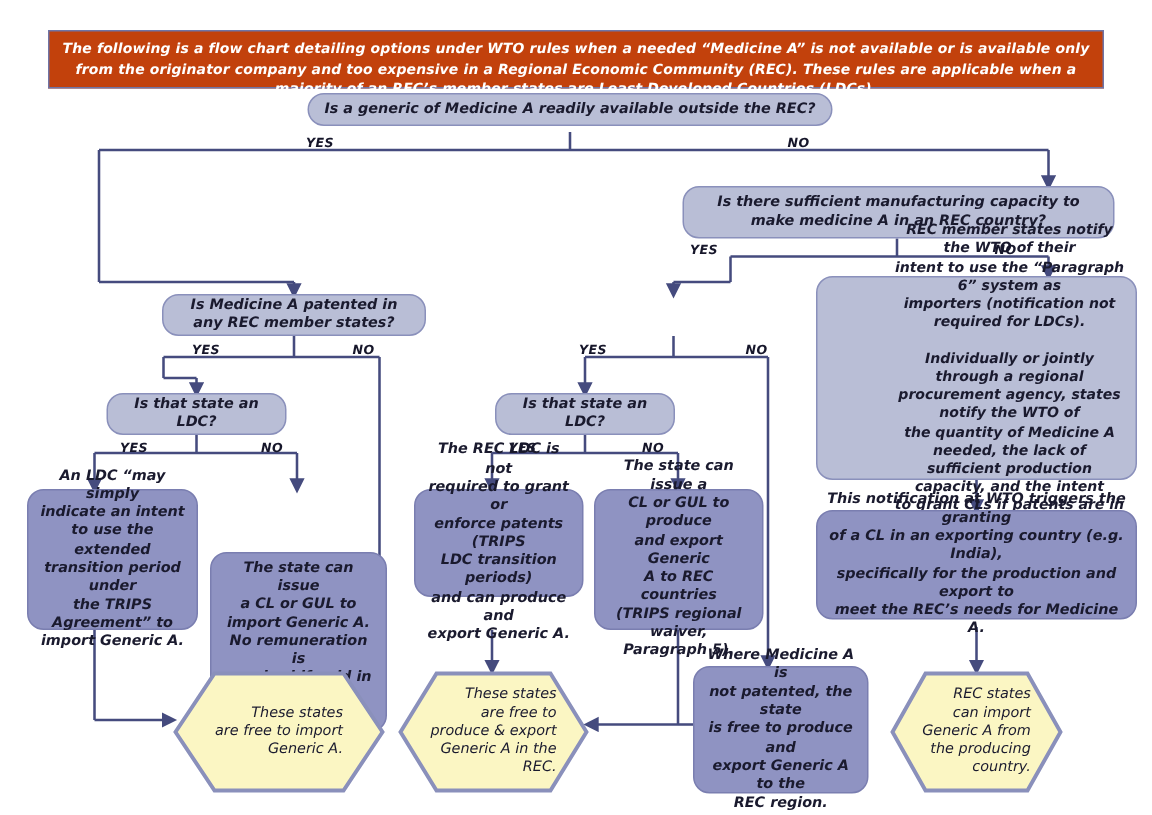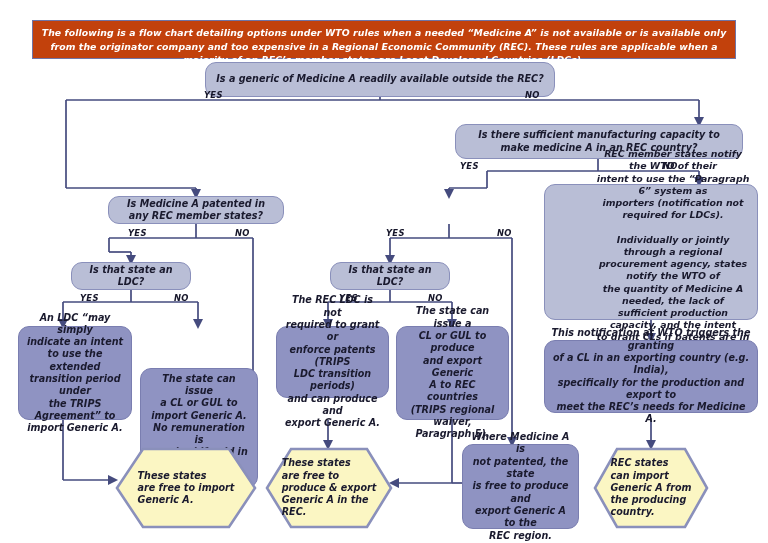--- a/index.html
+++ b/index.html
@@ -39,22 +39,22 @@
   
   .info{
     background:#b9bed6;border:1.4px solid #8a90bb;border-radius:11px;padding-left:44px;
   }
   .info .txt{font-size:9.4px;line-height:12.2px;}
 
   
   .hexwrap{position:absolute;}
   .hexwrap svg{position:absolute;left:0;top:0;}
   .hexwrap .hextxt{position:absolute;left:0;top:0;width:100%;height:100%;
-    display:flex;align-items:center;justify-content:center;text-align:left;
-    font-style:italic;font-weight:bold;font-size:9.6px;line-height:12.3px;
+    display:flex;align-items:center;justify-content:center;text-align:right;
+    font-style:italic;font-weight:normal;font-size:9.6px;line-height:12.3px;
     color:#1a1a2e;white-space:pre-line;padding:0 14px;box-sizing:border-box;}
 
   
   .lbl{position:absolute;font-style:italic;font-weight:bold;
        font-size:8.4px;color:#16162a;letter-spacing:.3px;}
 
   
   #wires{position:absolute;left:0;top:0;width:768px;height:543px;
          pointer-events:none;}
 </style>
@@ -132,21 +132,21 @@
 
       <path d="M651,320 L651,340" marker-end="url(#ah)"></path>
 
       <path d="M651,418 L651,447" marker-end="url(#ah)"></path>
 
     </g>
   </svg>
 
   <div class="banner">The following is a flow chart detailing options under WTO rules when a needed “Medicine A” is not available or is available only from the originator company and too expensive in a Regional Economic Community (REC). These rules are applicable when a majority of an REC’s member states are Least Developed Countries (LDCs).</div>
 
-  <div class="node decision" style="left:205px;top:62px;width:350px;height:35px;text-align:center;">
+  <div class="node decision" style="left:205px;top:62px;width:350px;height:22px;text-align:center;">
     <span class="txt">Is a generic of Medicine A readily available outside the REC?</span>
   </div>
 
   <div class="node decision" style="left:108px;top:196px;width:176px;height:28px;">
     <span class="txt">Is Medicine A patented in
 any REC member states?</span>
   </div>
 
   <div class="node decision" style="left:455px;top:124px;width:288px;height:35px;">
     <span class="txt">Is there sufficient manufacturing capacity to

